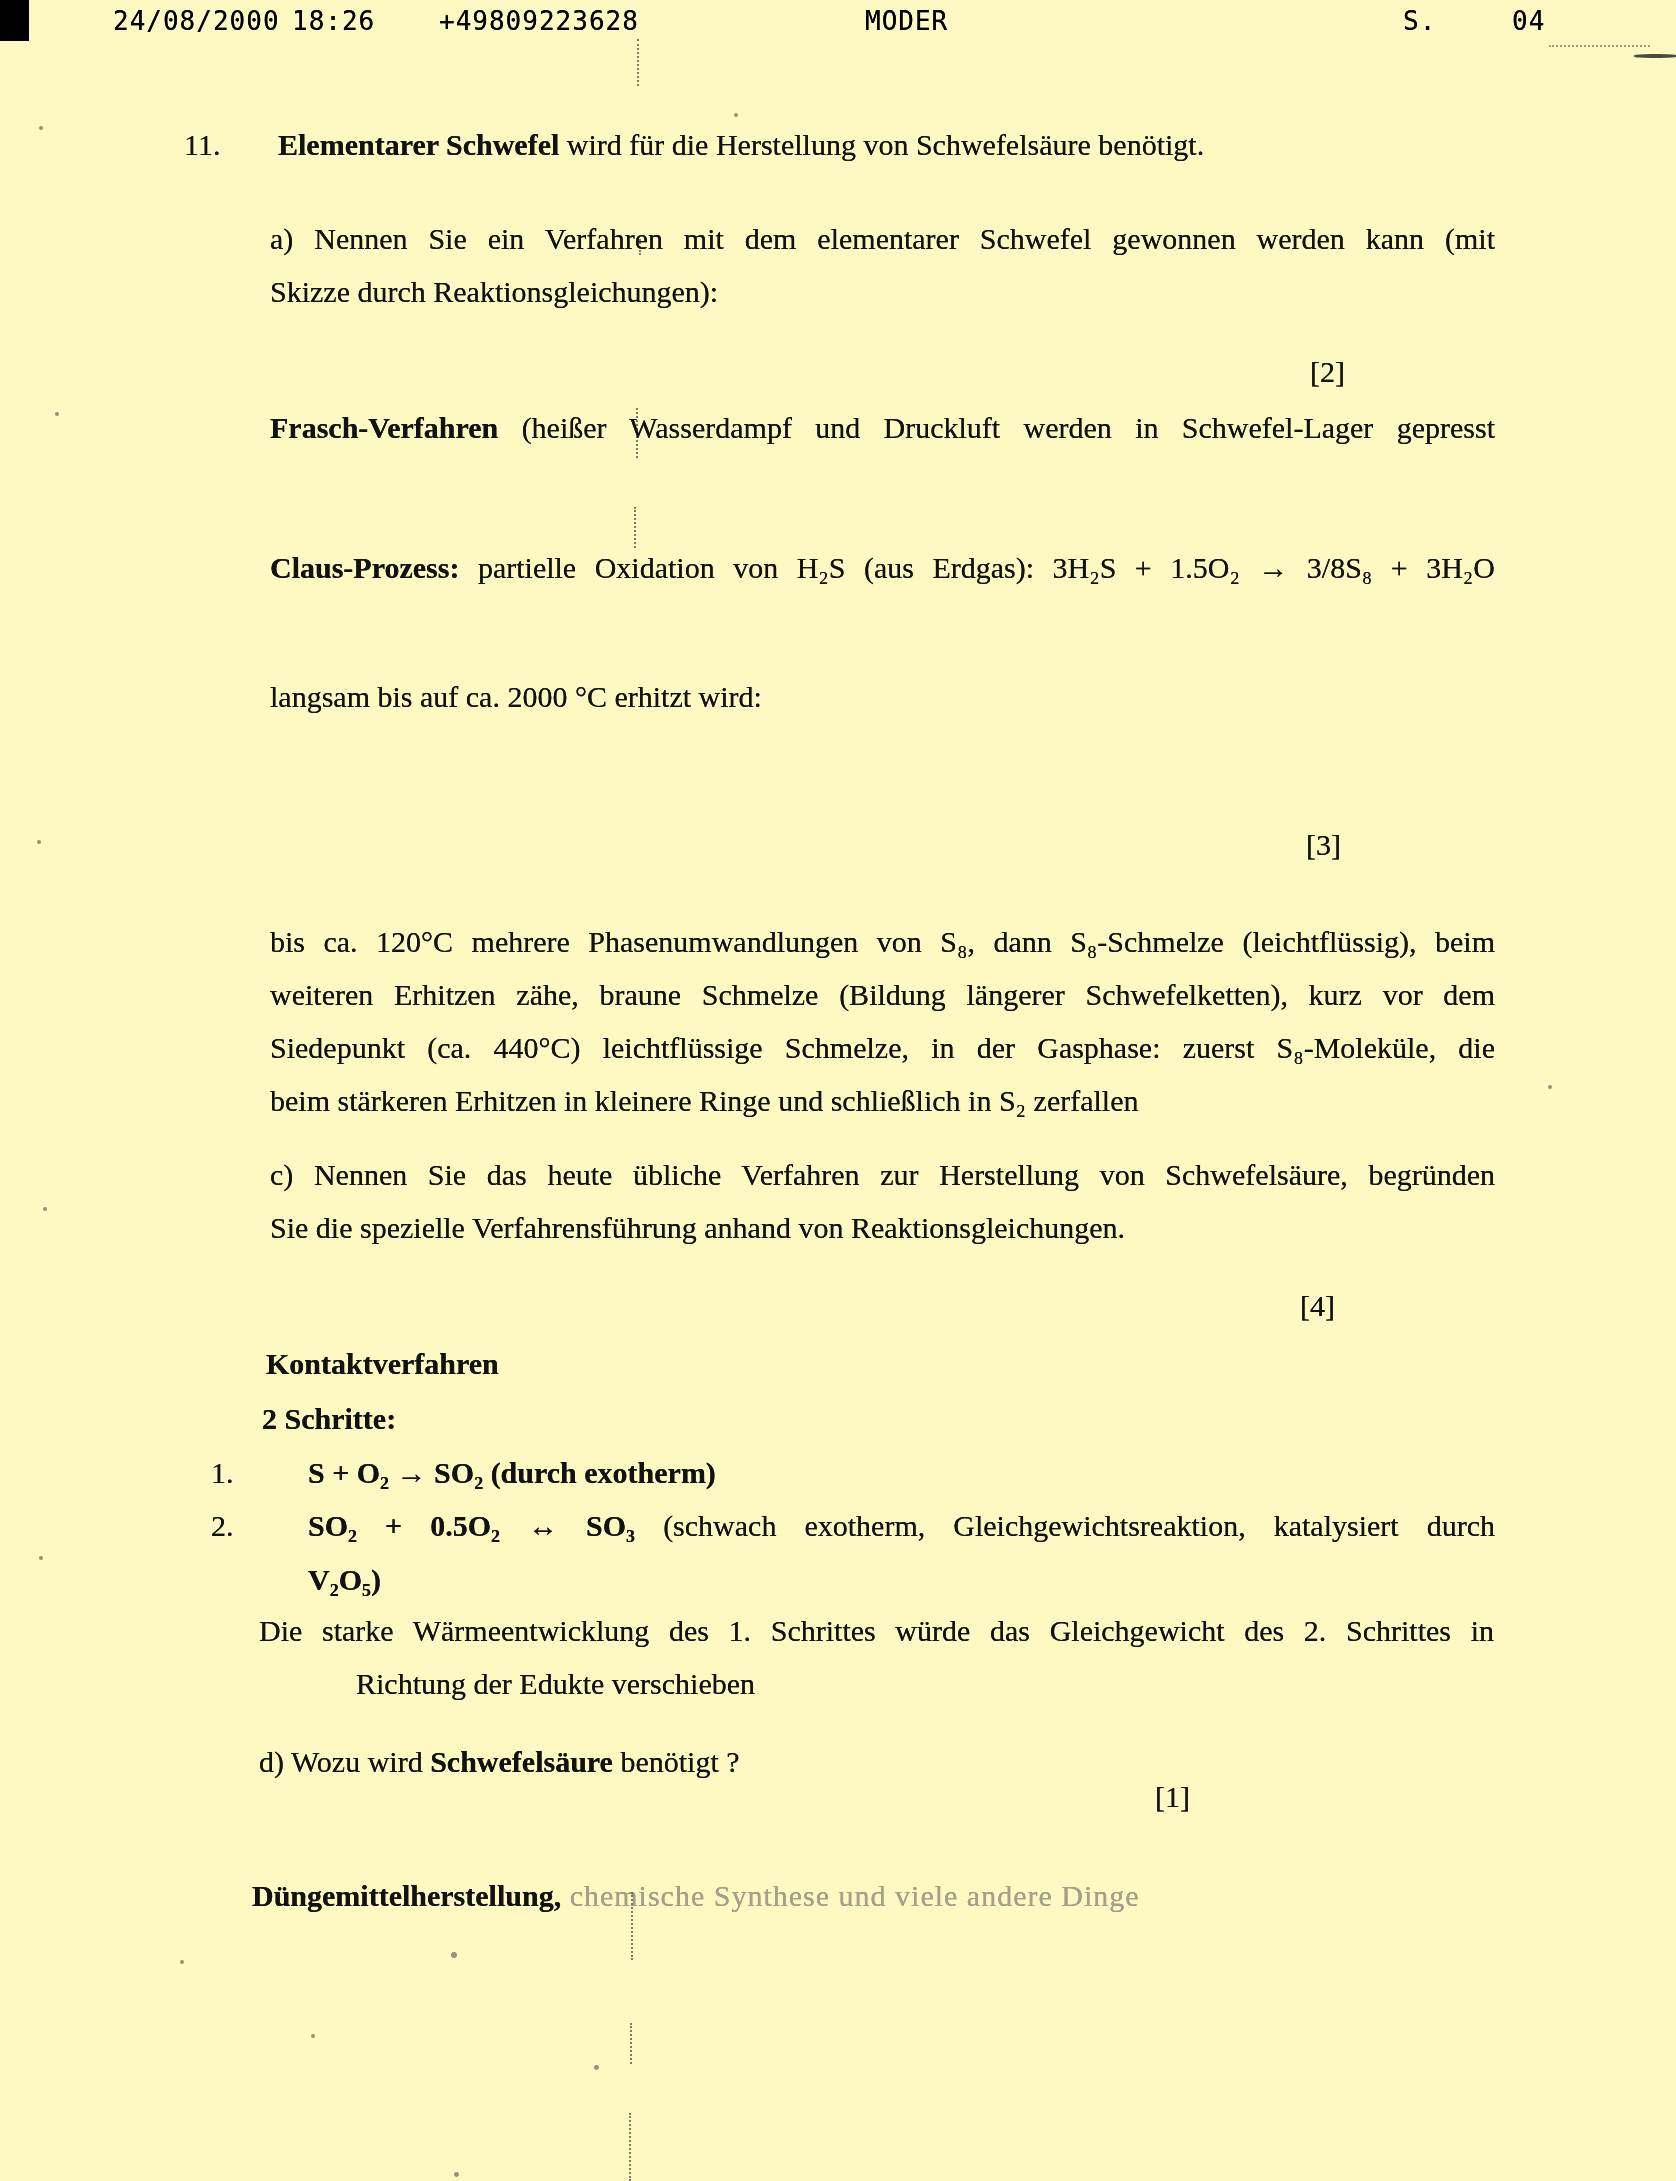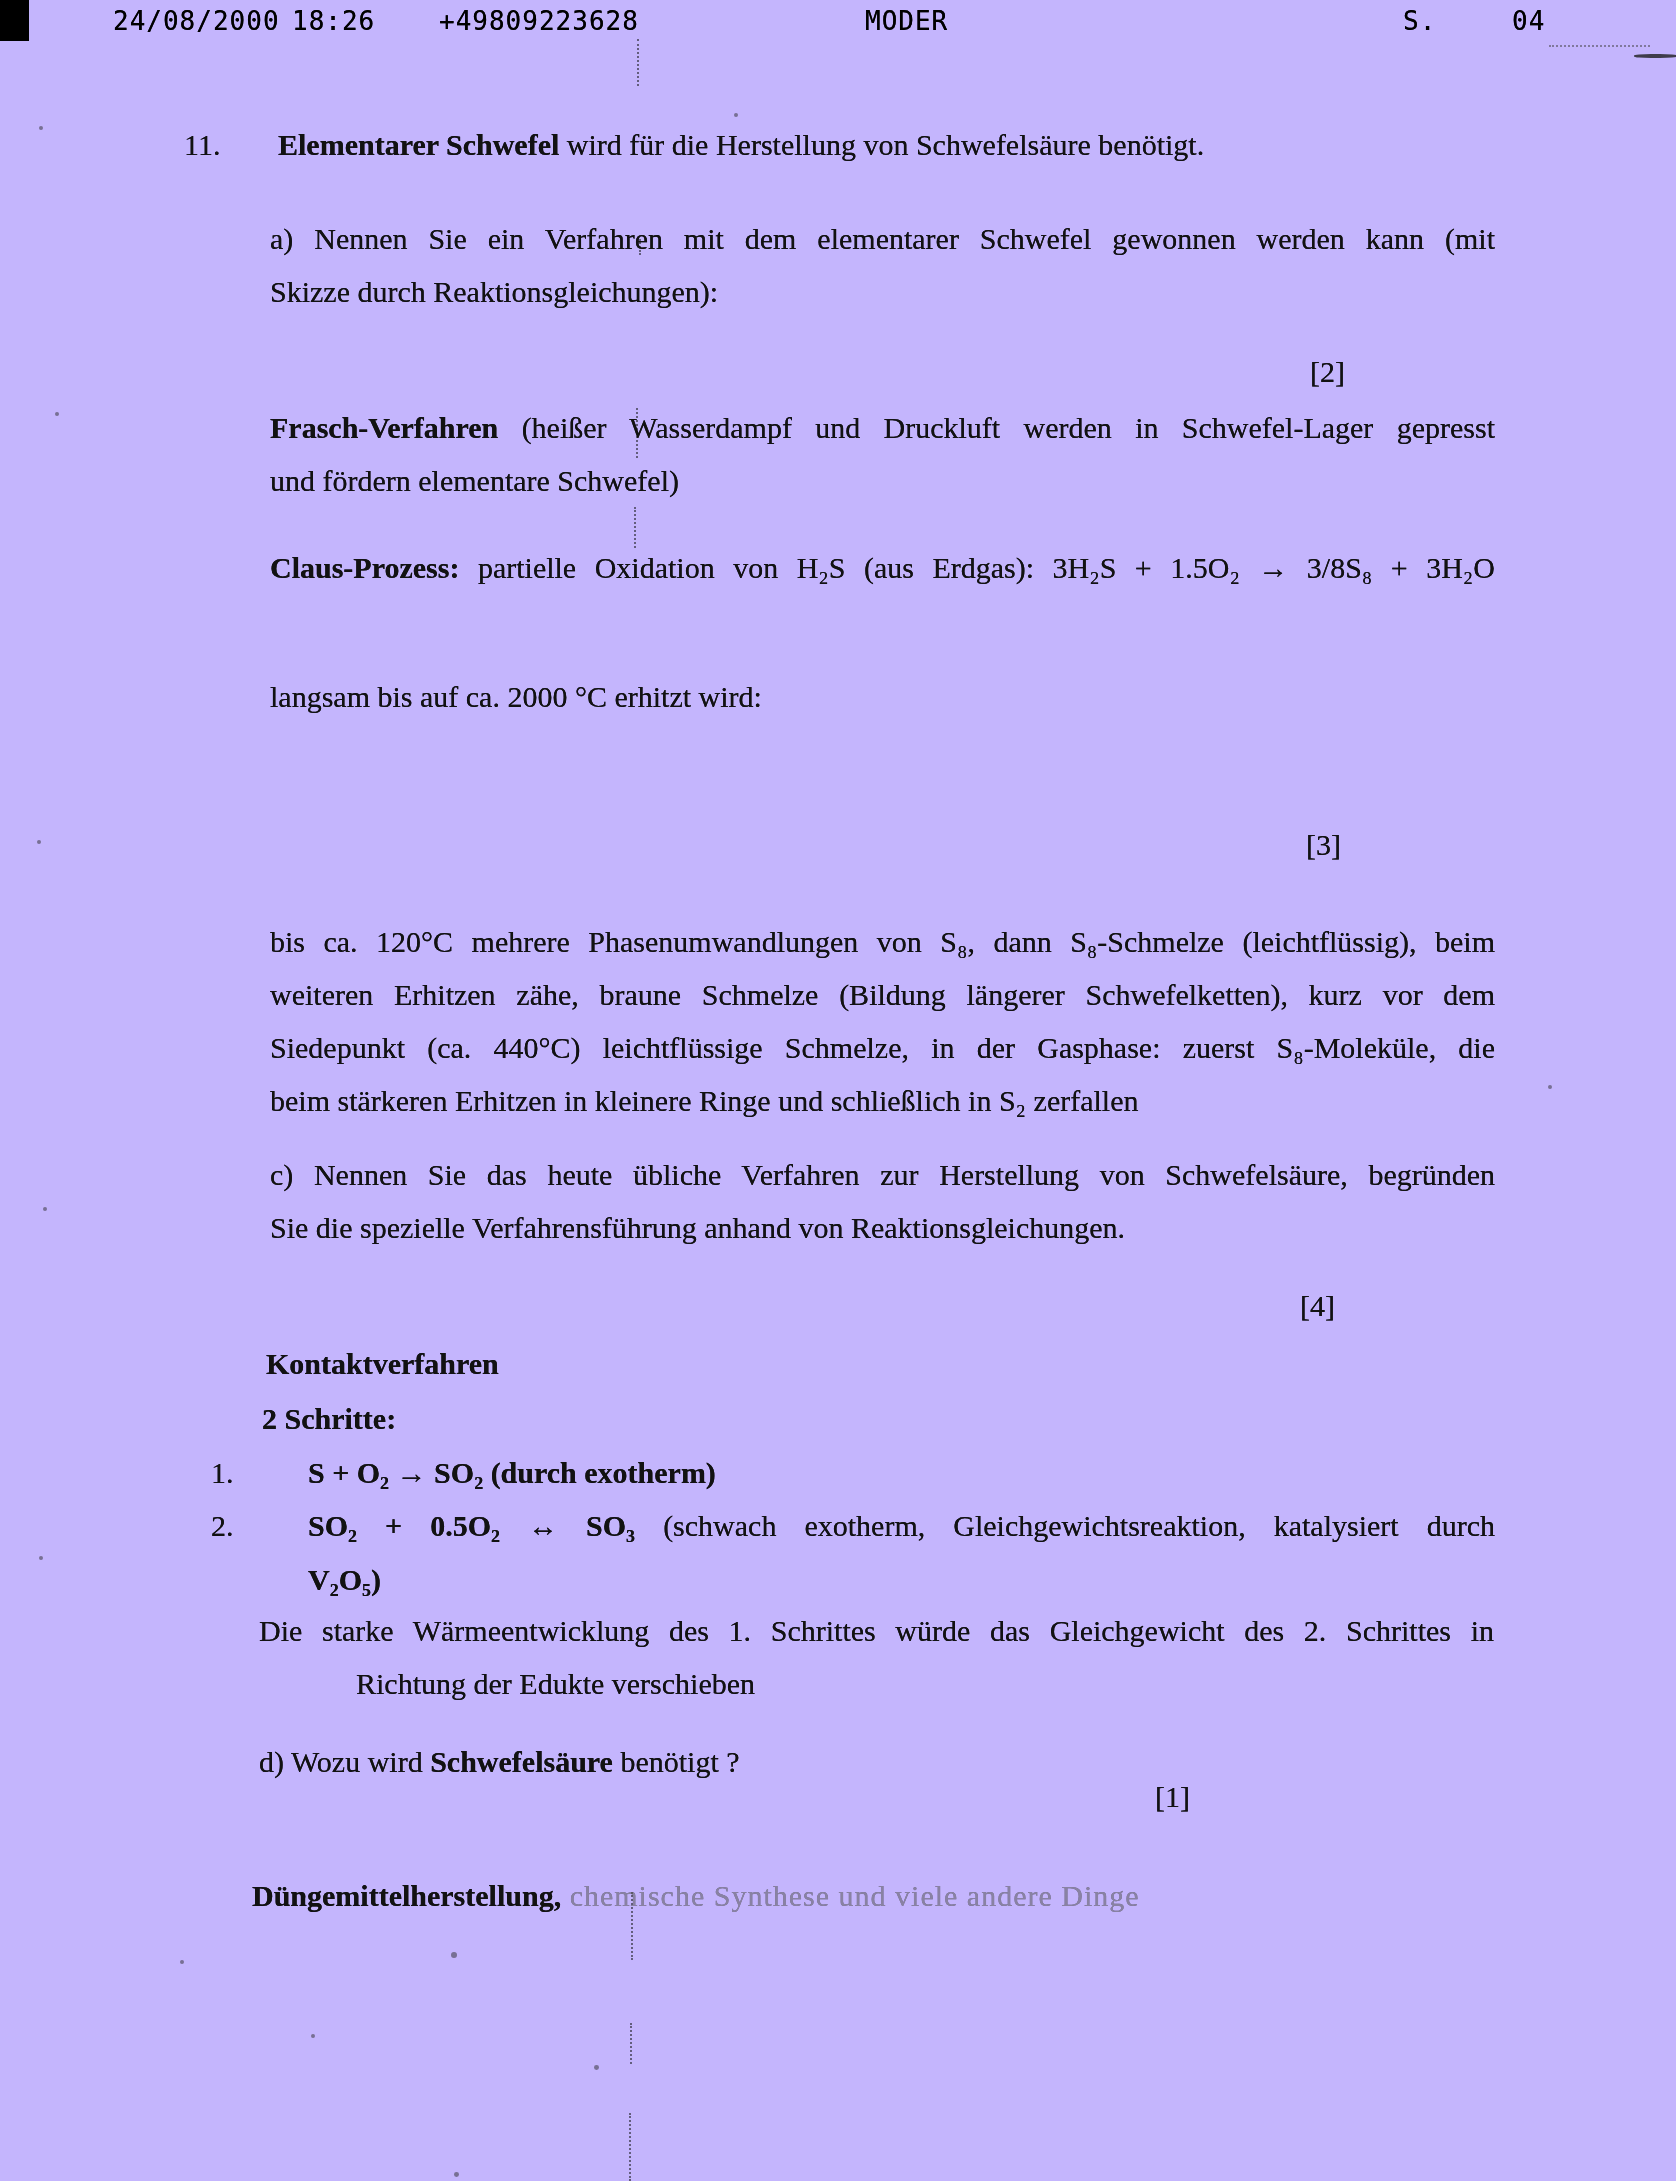--- a/index.html
+++ b/index.html
@@ -1,19 +1,19 @@
 <!DOCTYPE html>
 <html><head>
 <meta charset="utf-8">
 <style>
   html,body{margin:0;padding:0;background:#e8e8e8;}
   .page{
     position:relative;
     width:1677px;height:2181px;
-    background:#c4b5fd;
+    background:#fef9c3;
     font-family:"Liberation Serif","DejaVu Serif",serif;
     color:#121212;
     overflow:hidden;
     text-shadow:0 0 0.5px rgba(0,0,0,.85);
   }
   
   .fax-header span{
     position:absolute;top:5.8px;
     font-family:"DejaVu Sans Mono","Liberation Mono",monospace;
     font-size:26px;letter-spacing:1px;color:#000;
@@ -80,21 +80,20 @@
   <div class="blk" style="left:270px;top:212px;width:1225px">
     <div class="line j">a) Nennen Sie ein Verfahren mit dem elementarer Schwefel gewonnen werden kann (mit</div>
     <div class="line">Skizze durch Reaktionsgleichungen):</div>
   </div>
   <div class="score" style="left:1310px;top:355px">[2]</div>
 
   <div class="blk" style="left:270px;top:401px;width:1225px">
     <div class="line j">
       <span class="b">Frasch-Verfahren</span><span> (heißer Wasserdampf und Druckluft werden in Schwefel-Lager gepresst</span>
     </div>
-    <div class="line">und fördern elementare Schwefel)</div>
   </div>
 
   <div class="blk" style="left:270px;top:541px;width:1225px">
     <div class="line j">
       <span class="b">Claus-Prozess:</span><span> partielle Oxidation von H₂S (aus Erdgas): 3H₂S + 1.5O₂ → 3/8S₈ + 3H₂O</span>
     </div>
   </div>
 
   <div class="blk" style="left:270px;top:670px;width:1225px">
     <div class="line">langsam bis auf ca. 2000 °C erhitzt wird:</div>

